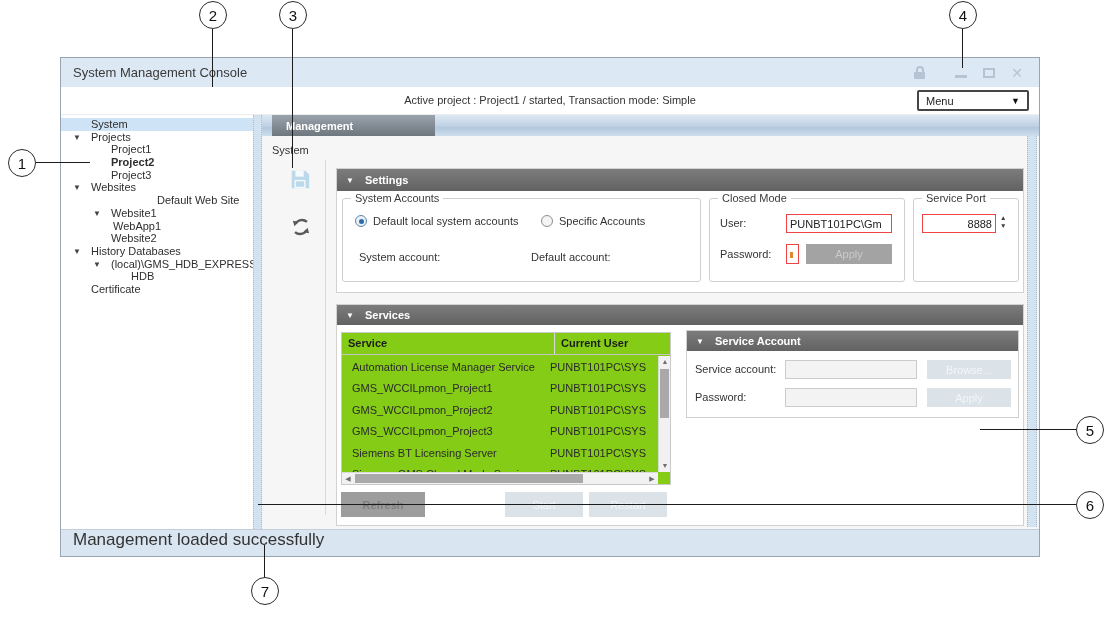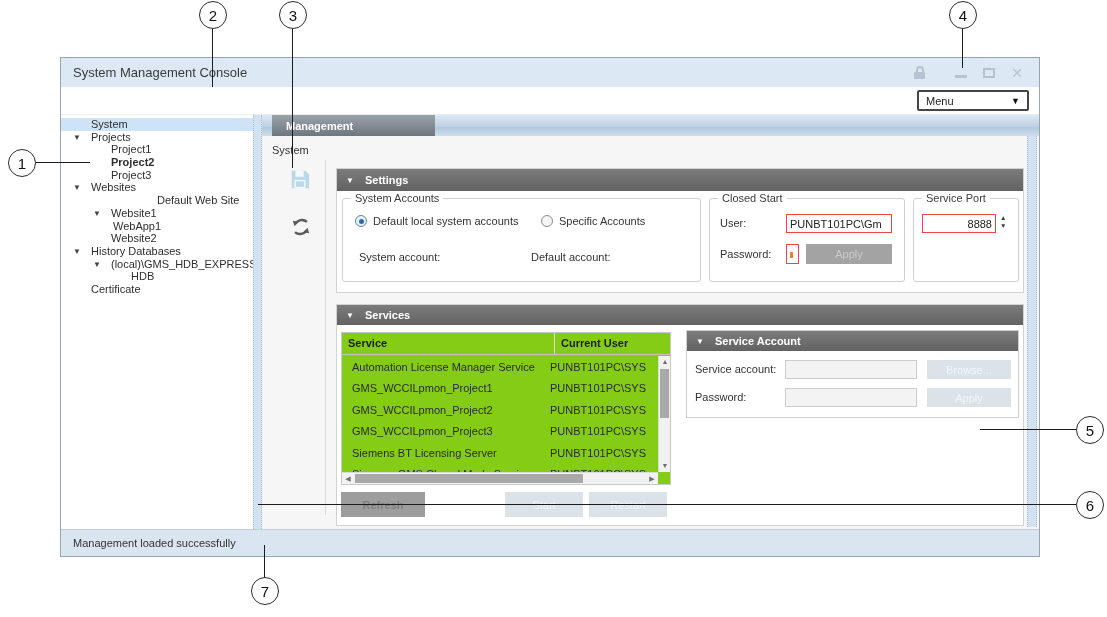--- a/index.html
+++ b/index.html
@@ -93,21 +93,21 @@
   .hsb{position:absolute;left:0;right:12px;bottom:0;height:12px;background:#f1f1f1;border-top:1px solid #dadada}
   .hsb .thumb{position:absolute;top:1px;bottom:1px;left:13px;width:72%;background:#a9a9a9}
   .sb-arrow{position:absolute;font-size:7px;color:#6f6f6f;line-height:12px;width:12px;text-align:center}
 
   
   .sa-panel{position:absolute;left:349px;top:25px;width:333px;height:88px;border:1px solid #cfcfcf;background:#fff}
   .sa-panel .sec-header{height:20px}
   .sa-input{background:#f3f3f3;border-color:#cccccc}
 
   .statusbar{height:27px;flex:0 0 auto;background:#d9e5f1;border-top:1px solid #c2cfdb;
-             font-size:11px;color:#333;display:flex;align-items:center;padding:0 12px}
+             font-size:17px;color:#333;display:flex;padding:0 12px}
 
   
   .co{position:absolute;width:28px;height:28px;border:1.5px solid #2b2b2b;border-radius:50%;background:#fff;
       display:flex;align-items:center;justify-content:center;font-size:15px;color:#101010;z-index:20}
   .cline{position:absolute;background:#1c1c1c;z-index:19}
   .co1{left:8px;top:149px}   .l1{left:36px;top:162px;width:54px;height:1px}
   .co2{left:199px;top:1px}   .l2{left:212px;top:29px;width:1px;height:58px}
   .co3{left:279px;top:1px}   .l3{left:292px;top:29px;width:1px;height:139px}
   .co4{left:949px;top:1px}   .l4{left:962px;top:29px;width:1px;height:39px}
   .co5{left:1076px;top:416px}.l5{left:980px;top:429px;width:96px;height:1px}
@@ -128,20 +128,21 @@
           <span class="lock-shackle"></span>
             <span class="lock-body"></span>
         </span>
         <span class="wc-min"></span>
         <span class="wc-max"></span>
         <span class="wc wc-close">✕</span>
       </div>
     </div>
 
     <div class="toolbar">
+      <div class="active-text">Active project : Project1 / started, Transaction mode: Simple</div>
       <div class="menu-select">
         <span>Menu</span>
         <span class="menu-caret">▼</span>
       </div>
     </div>
 
     <div class="winbody">
 
       <div class="tree">
           <div class="tree-row sel">
@@ -232,21 +233,21 @@
               </div>
               <div class="radio" style="left:198px;top:16px">
                 <span class="rdot"></span>
                 <span>Specific Accounts</span>
               </div>
               <span class="slabel" style="left:16px;top:52px">System account:</span>
               <span class="slabel" style="left:188px;top:52px">Default account:</span>
             </div>
 
             <div class="gb gb-closed">
-              <span class="gb-label">Closed Start</span>
+              <span class="gb-label">Closed Mode</span>
               <span class="slabel" style="left:10px;top:18px">User:</span>
               <input class="tinput" style="left: 76px; top: 15px; width: 106px;" value="PUNBT101PC\Gm">
               <span class="slabel" style="left:10px;top:49px">Password:</span>
               <span class="tinput" style="left:76px;top:45px;width:13px;height:20px">
                 <span class="pwmark"></span>
               </span>
               <button class="btn btn-gray" style="left:96px;top:45px;width:86px;height:20px">Apply</button>
             </div>
 
             <div class="gb gb-port">

